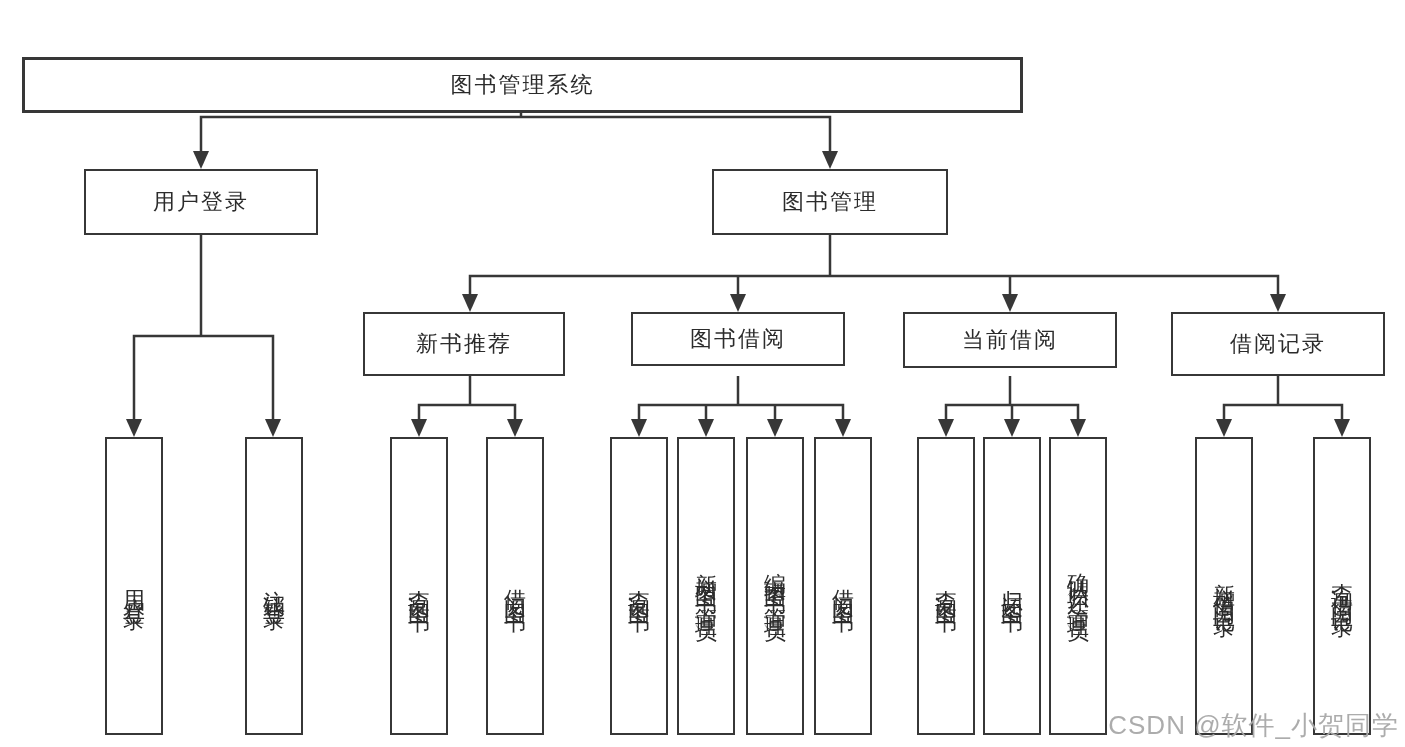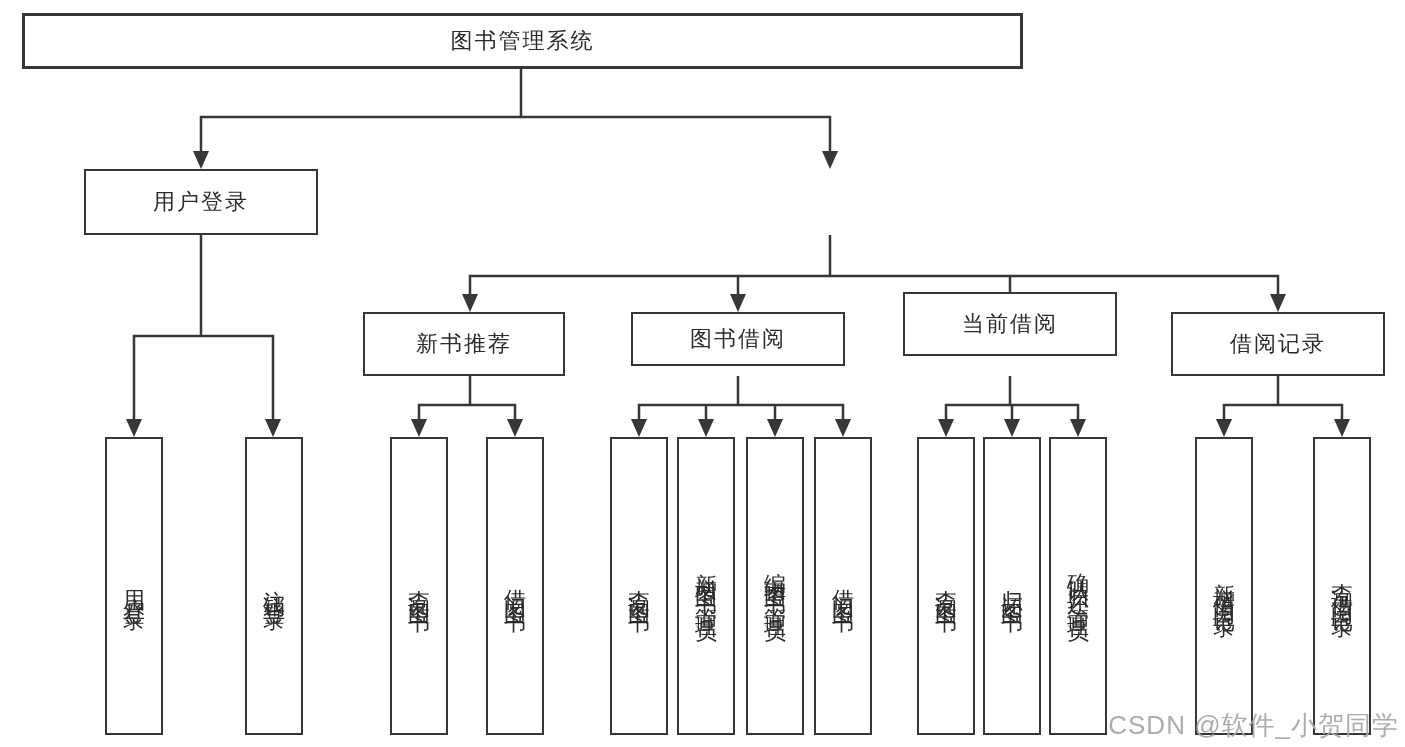--- a/index.html
+++ b/index.html
@@ -26,21 +26,21 @@
   .box {
     position: absolute;
     box-sizing: border-box;
     background: #ffffff;
     border: 2px solid #373737;
     display: flex;
     align-items: center;
     justify-content: center;
     color: #2b2b2b;
   }
-  .box.root { border-width: 3px; }
+  .box.root { border-width: 3px; margin-top: 44px; }
   .hlabel {
     font-size: 22px;
     letter-spacing: 2px;
     white-space: nowrap;
   }
   .leaf-label {
     writing-mode: vertical-rl;
     text-orientation: mixed;
     font-size: 22px;
     letter-spacing: 7px;
@@ -108,28 +108,31 @@
     </g>
   </svg>
 
   <div class="box root" style="left:22px; top:13px; width:1001px; height:56px;">
     <span class="hlabel">图书管理系统</span>
   </div>
 
   <div class="box" style="left:84px; top:169px; width:234px; height:66px;">
     <span class="hlabel">用户登录</span>
   </div>
+  <div class="box" style="left:712px; top:169px; width:236px; height:66px;">
+    <span class="hlabel">图书管理</span>
+  </div>
 
   <div class="box" style="left:363px; top:312px; width:202px; height:64px;">
     <span class="hlabel">新书推荐</span>
   </div>
   <div class="box" style="left:631px; top:312px; width:214px; height:54px;">
     <span class="hlabel">图书借阅</span>
   </div>
-  <div class="box" style="left:903px; top:292px; width:214px; height:64px;">
+  <div class="box" style="left:903px; top:312px; width:214px; height:56px;">
     <span class="hlabel">当前借阅</span>
   </div>
   <div class="box" style="left:1171px; top:312px; width:214px; height:64px;">
     <span class="hlabel">借阅记录</span>
   </div>
 
   <div class="box" style="left:105px; top:437px; width:58px; height:298px;">
     <span class="leaf-label">用户登录</span>
   </div>
   <div class="box" style="left:245px; top:437px; width:58px; height:298px;">

